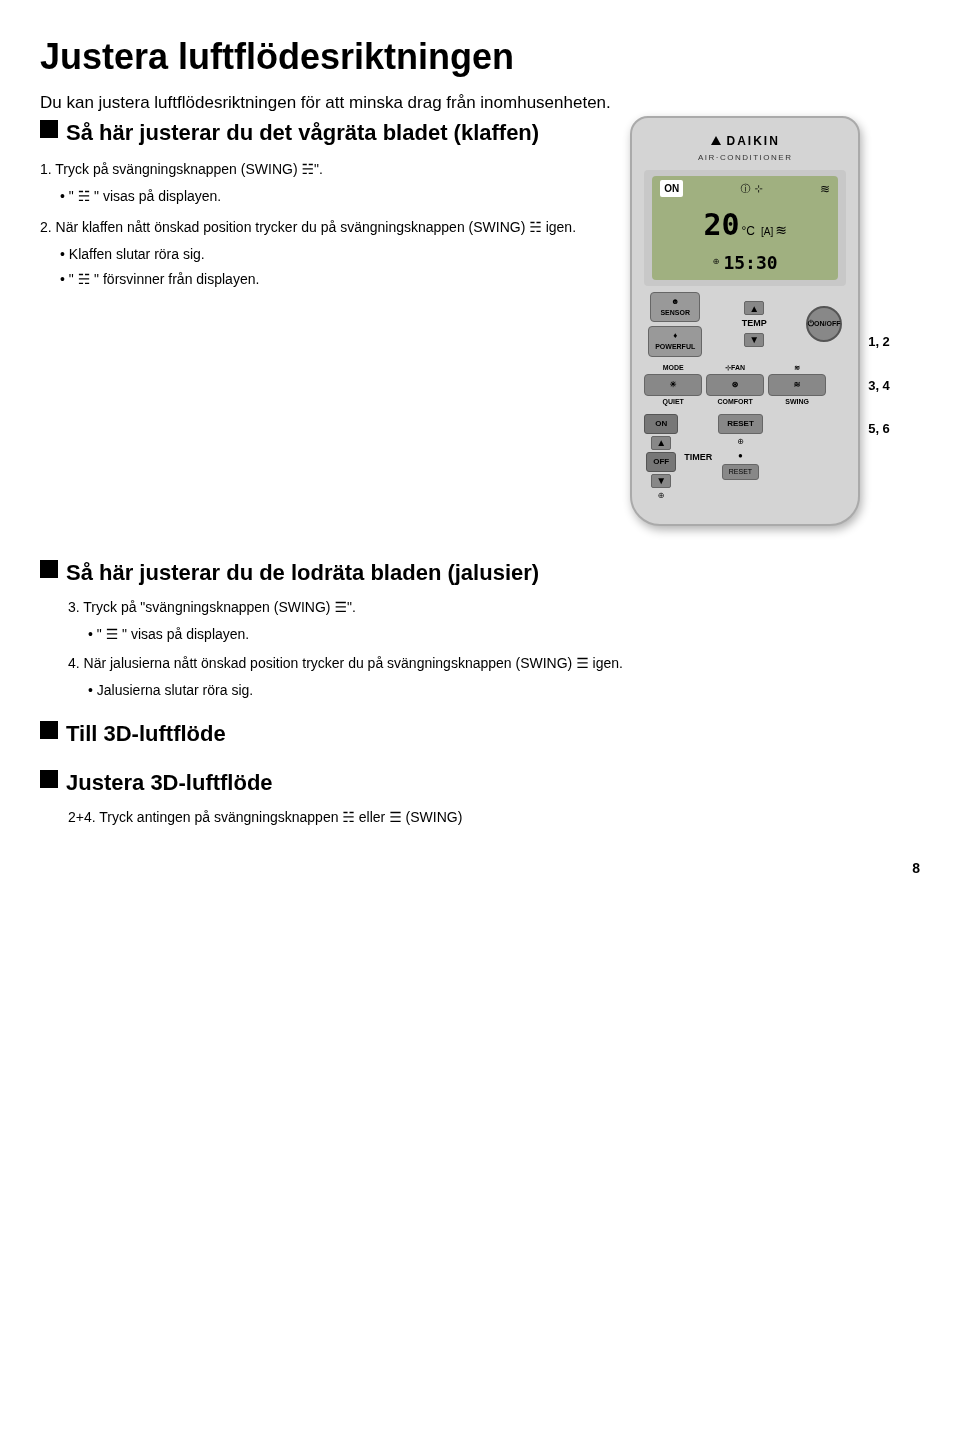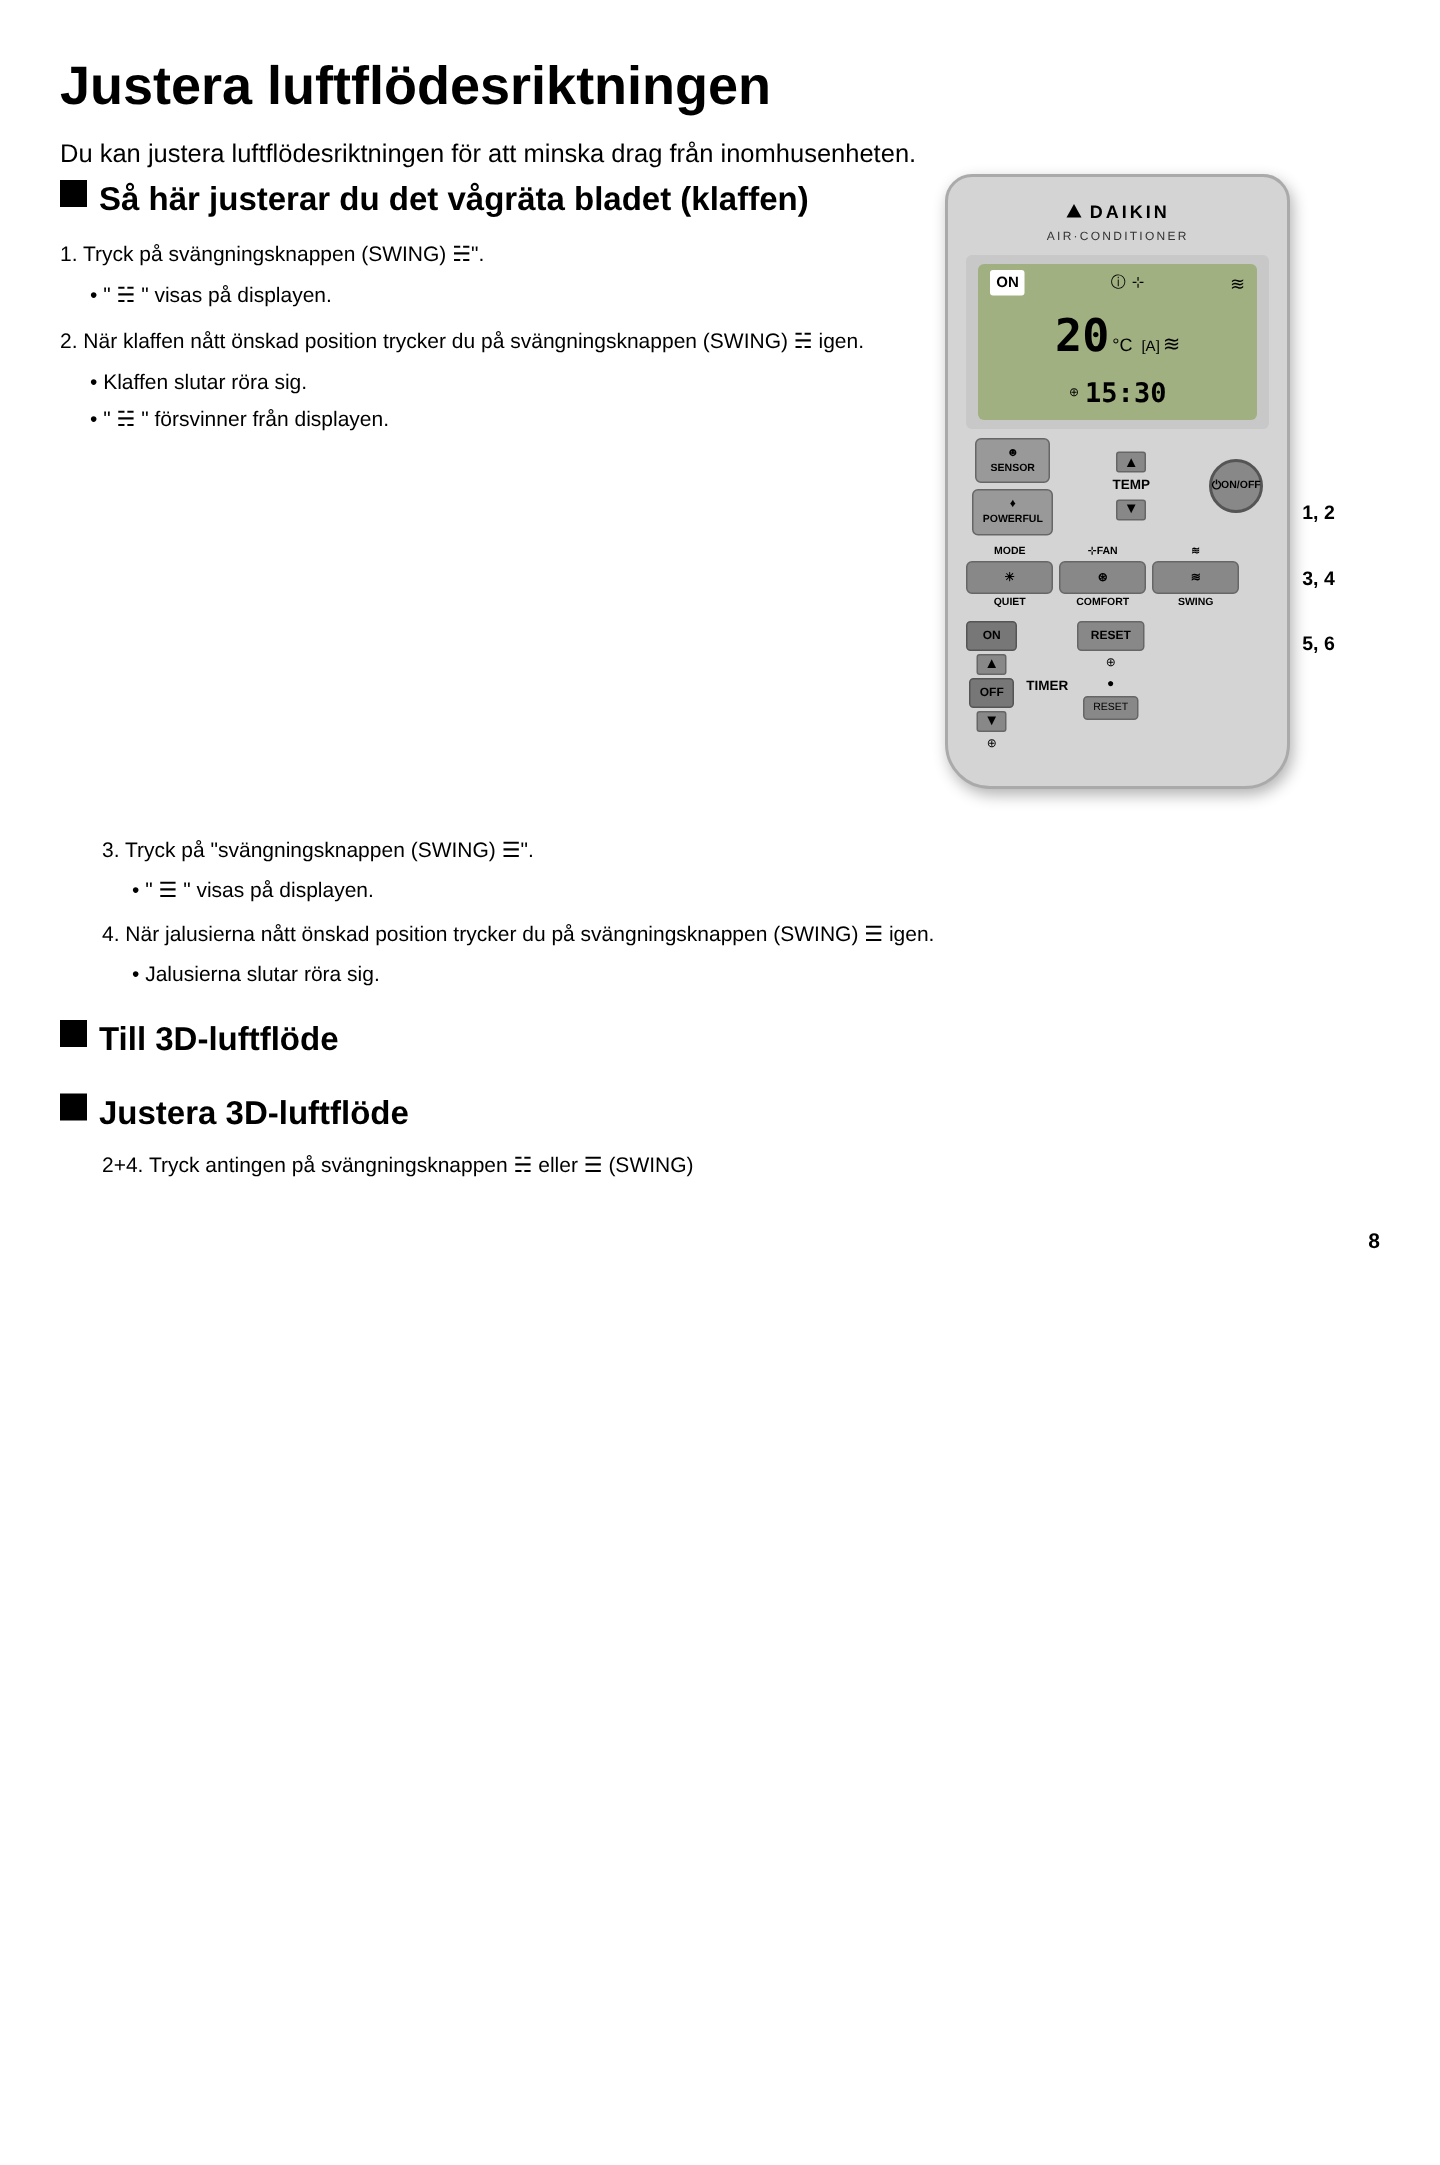--- a/index.html
+++ b/index.html
@@ -484,20 +484,24 @@
         <span class="callout-item">1, 2</span>
         <span class="callout-item">3, 4</span>
         <span class="callout-item">5, 6</span>
       </div>
     </div>
   </div>
 </div>
 
 <div class="lower-section">
 
+  <div class="section-heading">
+    <span class="black-square"></span>
+    <span>Så här justerar du de lodräta bladen (jalusier)</span>
+  </div>
   <div class="lower-content">
     <p class="step-text">3. Tryck på "svängningsknappen (SWING) ☰".</p>
     <p class="bullet-item">• <span>" ☰ " visas på displayen.</span></p>
     <p class="step-text" style="margin-top:8px;">4. När jalusierna nått önskad position trycker du på svängningsknappen (SWING) ☰ igen.</p>
     <p class="bullet-item">• <span>Jalusierna slutar röra sig.</span></p>
   </div>
 
   <div class="sub-section">
     <div class="section-heading">
       <span class="black-square"></span>

